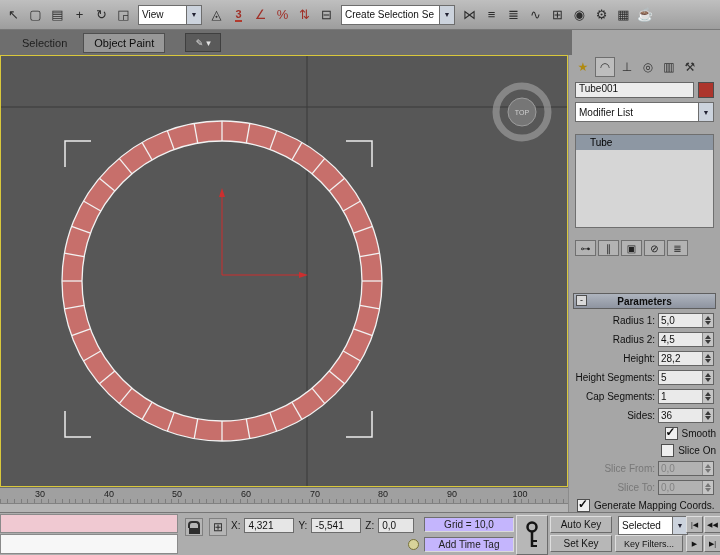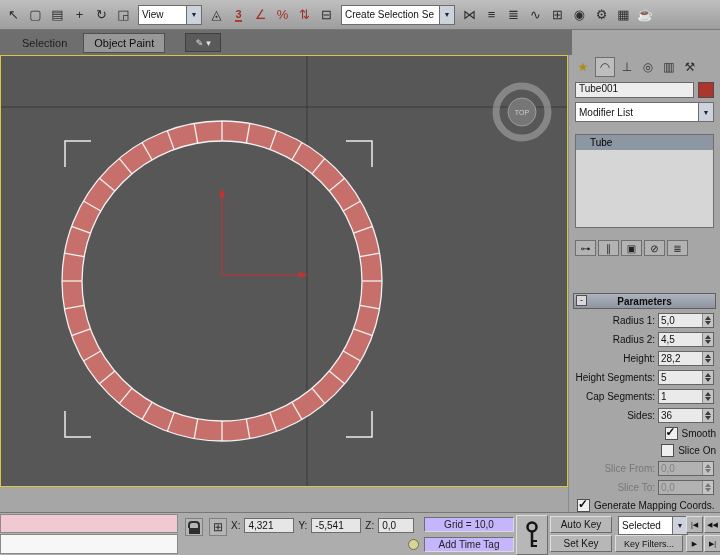--- a/index.html
+++ b/index.html
@@ -373,20 +373,33 @@
           </span>
       </div>
     </div>
 
     <div class="crow left">
       <span class="cb checked"></span>
       <span>Generate Mapping Coords.</span>
     </div>
   </div>
 
+  <div class="timeline">
+    <div class="ruler">
+      <span class="tick tk0">30</span>
+      <span class="tick tk1">40</span>
+      <span class="tick tk2">50</span>
+      <span class="tick tk3">60</span>
+      <span class="tick tk4">70</span>
+      <span class="tick tk5">80</span>
+      <span class="tick tk6">90</span>
+      <span class="tick tk7">100</span>
+    </div>
+    <div class="trackbar"></div>
+  </div>
 
   <div class="statusbar">
     <div class="listener-pink"></div>
     <div class="listener-white"></div>
 
     <span class="iconbtn" style="left:185px;top:5px">
       <span class="shackle"></span>
       <span class="lockbody"></span>
     </span>
     <span class="iconbtn" style="left:209px;top:5px;font-size:12px;color:#2e2e2e">⊞</span>

